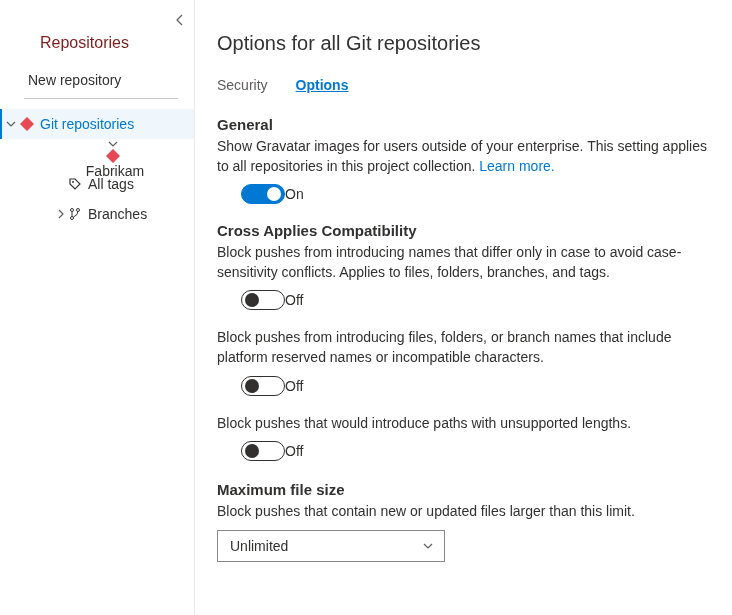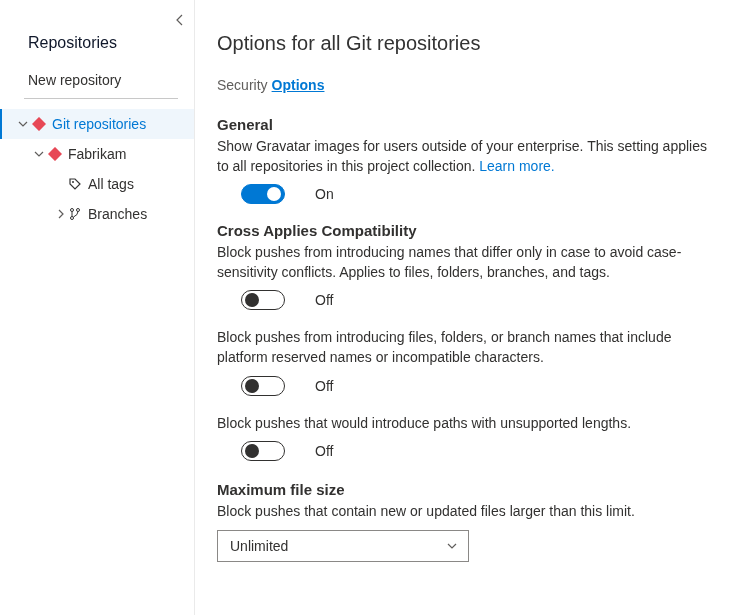--- a/index.html
+++ b/index.html
@@ -17,22 +17,23 @@
   .sidebar {
     width: 195px;
     border-right: 1px solid #eaeaea;
     padding: 8px 0 0 0;
     flex-shrink: 0;
   }
   .collapse-row { display:flex; justify-content:flex-end; padding: 4px 6px 0 0;}
   .collapse-btn { width:16px; height:16px; color:#605e5c; display:flex; align-items:center; justify-content:center; cursor:pointer;}
   .sidebar-title {
     font-size: 16px;
-    color: #0f172a;
+    color: #7f1d1d;
     padding: 6px 0 14px 28px;
+    margin-left: 12px;
   }
   .new-repo-wrap { padding: 0 16px 0 24px;}
   .new-repo {
     display:block;
     font-size: 14px;
     color: #323130;
     padding: 6px 4px 10px 4px;
     border-bottom: 1px solid #c8c8c8;
     cursor:pointer;
   }
@@ -43,75 +44,75 @@
     padding-left: 16px;
     cursor:pointer;
     font-size:14px;
   }
   .tree-row .chev { width:14px; display:flex; justify-content:center; color:#605e5c;}
   .tree-row .icon { width:18px; display:flex; justify-content:center; align-items:center;}
   .tree-row .label { padding-left:4px; }
   .tree-row.selected {
     background:#eff6fc;
     border-left: 2px solid #0078d4;
-    padding-left:14px;
+    padding-left:2px;
   }
   .tree-row.selected .label { color:#0078d4; }
-  .indent-1 { padding-left: 32px; }
+  .indent-1 { padding-left: 32px; flex-direction: column; }
   .indent-2 { padding-left: 56px; }
   .indent-2 .chev { width:10px; }
 
   .main {
     flex:1;
     padding: 20px 22px 0 22px;
     overflow:auto;
   }
   .page-title {
     font-size: 20px;
     font-weight: 400;
     color: #333;
     margin: 12px 0 18px 0;
   }
   .tabs {
     display:flex;
-    gap: 4px;
+    gap: 28px;
     border-bottom: 1px solid transparent;
     margin-bottom: 18px;
   }
   .tab {
     font-size:14px;
     color:#605e5c;
     padding: 4px 0;
     cursor:pointer;
   }
   .tab.active { color:#0078d4; font-weight:600; position:relative;text-decoration:underline;}
   .section-head {
     font-size:15px; font-weight:600; margin: 10px 0 4px 0;
   }
   .desc { font-size:14px; color:#323130; line-height:1.4; margin:0 0 8px 0;}
   .desc.gray { color:#605e5c; }
   .link { color:#0078d4; cursor:pointer;}
-  .toggle-row { display:flex; align-items:center; gap:30px; margin:4px 0 18px 0;padding-left:24px;}
+  .toggle-row { display:flex; align-items:center; gap:0; margin:4px 0 18px 0;padding-left:24px;}
   .toggle {
     width:44px; height:20px; border-radius:10px;
     position:relative; cursor:pointer;
     border:1px solid #323130; background:#fff;
   }
   .toggle .knob {
     position:absolute; top:2px; left:3px;
     width:14px; height:14px; border-radius:50%;
     background:#323130;
   }
   .toggle.on { background:#0078d4; border-color:#0078d4;}
   .toggle.on .knob { background:#fff; left:auto; right:3px;}
   .toggle-label { font-size:14px;}
   .policy-block { margin-bottom: 10px;}
   .select-wrap { margin-top:8px;}
   .select {
-    width: 252px; height:32px;
+    width: 228px; height:32px;
     border:1px solid #8a8886;
     display:flex; align-items:center; justify-content:space-between;
     padding: 0 10px 0 12px;
     cursor:pointer;
     font-size:14px;
   }
   .select .chev-down { color:#605e5c;}
   svg { display:block; }
 </style>
 </head>

